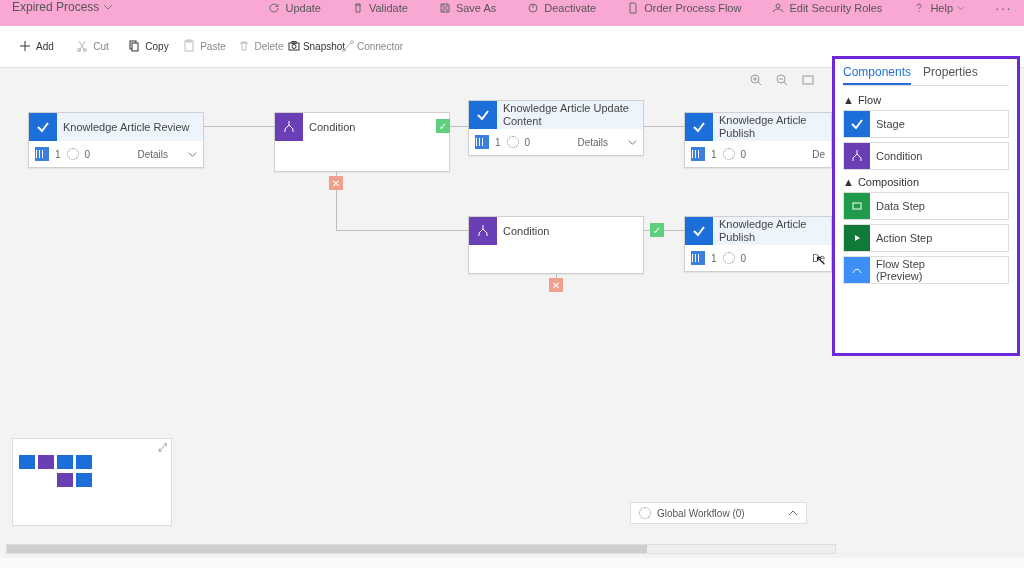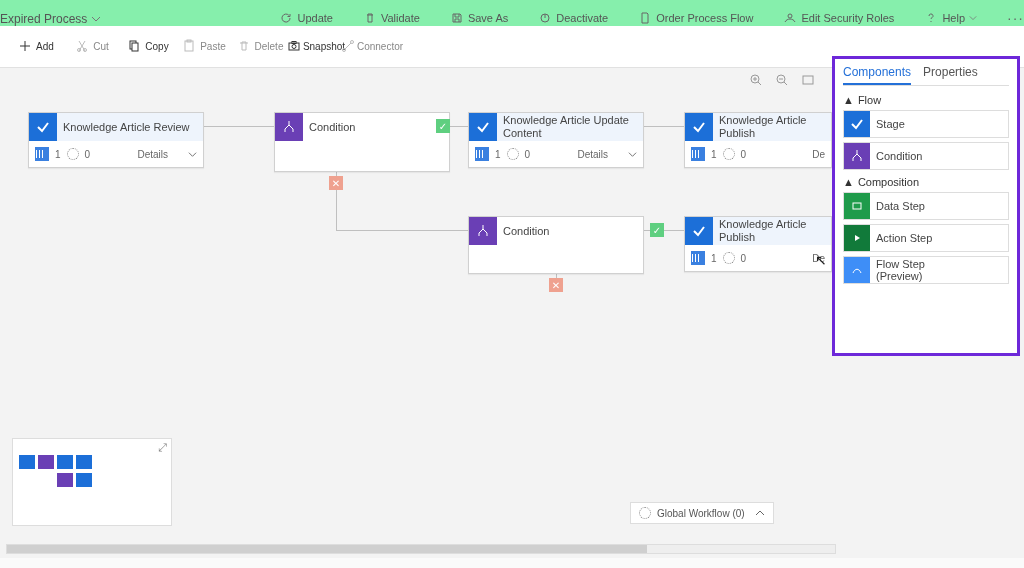--- a/index.html
+++ b/index.html
@@ -1,19 +1,19 @@
 <!DOCTYPE html>
 <html><head>
 <meta charset="utf-8">
 <style>
 * { box-sizing: border-box; margin: 0; padding: 0; font-family: "Segoe UI", Arial, sans-serif; }
 body { background: #fafafa; width: 1024px; height: 568px; overflow: hidden; position: relative; }
 
 
-.topbar { height: 26px; display: flex; align-items: flex-end; padding: 0 0; background: #86efac; }
+.topbar { height: 26px; display: flex; align-items: flex-start; padding: 0 12px; background: #f9a8d4; }
 .process-title { font-size: 12px; color: #555; display: flex; align-items: center; gap: 4px; }
 .spacer { flex: 1; }
 .top-actions { display: flex; gap: 30px; }
 .top-action { font-size: 11px; color: #555; display: flex; align-items: center; gap: 4px; cursor: pointer; }
 .top-action .ic { width: 14px; height: 14px; display:inline-flex; align-items:center; justify-content:center; }
 .more-btn { font-size: 14px; color:#666; cursor:pointer; letter-spacing:1px; }
 
 
 .ribbon { height: 42px; background: #fff; border-bottom: 1px solid #e1e1e1; display: flex; align-items: center; padding: 2px 10px; gap: 4px; }
 .ribbon-item { display:flex; flex-direction:row; align-items:center; justify-content:center; width:52px; font-size:10px; color:#888; cursor:pointer; gap:2px; }
@@ -60,21 +60,21 @@
 .side-item .lbl { font-size:11px; color:#444; padding-left:6px; line-height:1.1;}
 .c-blue{background:#1c6fd8;} .c-purple{background:#6a3fb5;} .c-green{background:#1f9b4b;} .c-orange{background:#ef6a2f;} .c-dgreen{background:#117a3a;} .c-lblue{background:#3e8ef7;}
 
 
 .minimap { position:absolute; left:12px; bottom:32px; width:160px; height:88px; background:#fff; border:1px solid #ddd; padding:6px; }
 .minimap .row { display:flex; gap:3px; margin-bottom:4px;}
 .mm-box { width:16px; height:14px;}
 .mm-expand { position:absolute; right:4px; top:2px; font-size:11px; color:#888; cursor:pointer;}
 
 
-.globalwf { position:absolute; left:630px; bottom:34px; width:144px; height:22px; background:#fff; border:1px solid #ddd; display:flex; align-items:center; padding:0 8px; font-size:10px; color:#555; gap:6px;}
+.globalwf { position:absolute; left:630px; bottom:34px; width:177px; height:22px; background:#fff; border:1px solid #ddd; display:flex; align-items:center; padding:0 8px; font-size:10px; color:#555; gap:6px;}
 .globalwf .chev { margin-left:auto; }
 
 
 .scrollbar { position:absolute; left:6px; right:188px; bottom:4px; height:10px; background:#eee; border:1px solid #ddd;}
 .scroll-thumb{position:absolute;left:0;top:0;bottom:0;width:640px;background:#cfcfcf;}
 
 
 svg{display:block;}
 
 .cursor-ptr { position:absolute; left:815px; top:184px; font-size:14px; color:#222; pointer-events:none;}
@@ -285,21 +285,21 @@
             <svg width="14" height="14" viewBox="0 0 14 14">
               <path d="M7 1v4M7 5l-4 4M7 5l4 4M3 9v3M11 9v3" stroke="#fff" fill="none"></path>
             </svg>
           </div>
       <div class="node-title cond">Condition</div>
     </div>
   </div>
   <div class="match-badge match-yes" style="left:436px;top:51px;">✓</div>
   <div class="match-badge match-no" style="left:329px;top:108px;">✕</div>
 
-  <div class="node" style="left:468px;top:44px;">
+  <div class="node" style="left:468px;top:32px;">
     <div class="node-head">
       <div class="node-ic stage">
             <svg width="14" height="14" viewBox="0 0 14 14">
               <path d="M2 7l4 4 6-8" stroke="#fff" fill="none" stroke-width="2"></path>
             </svg>
           </div>
       <div class="node-title">Knowledge Article Update Content</div>
     </div>
     <div class="node-body">
       <span class="mini-ic"></span>

